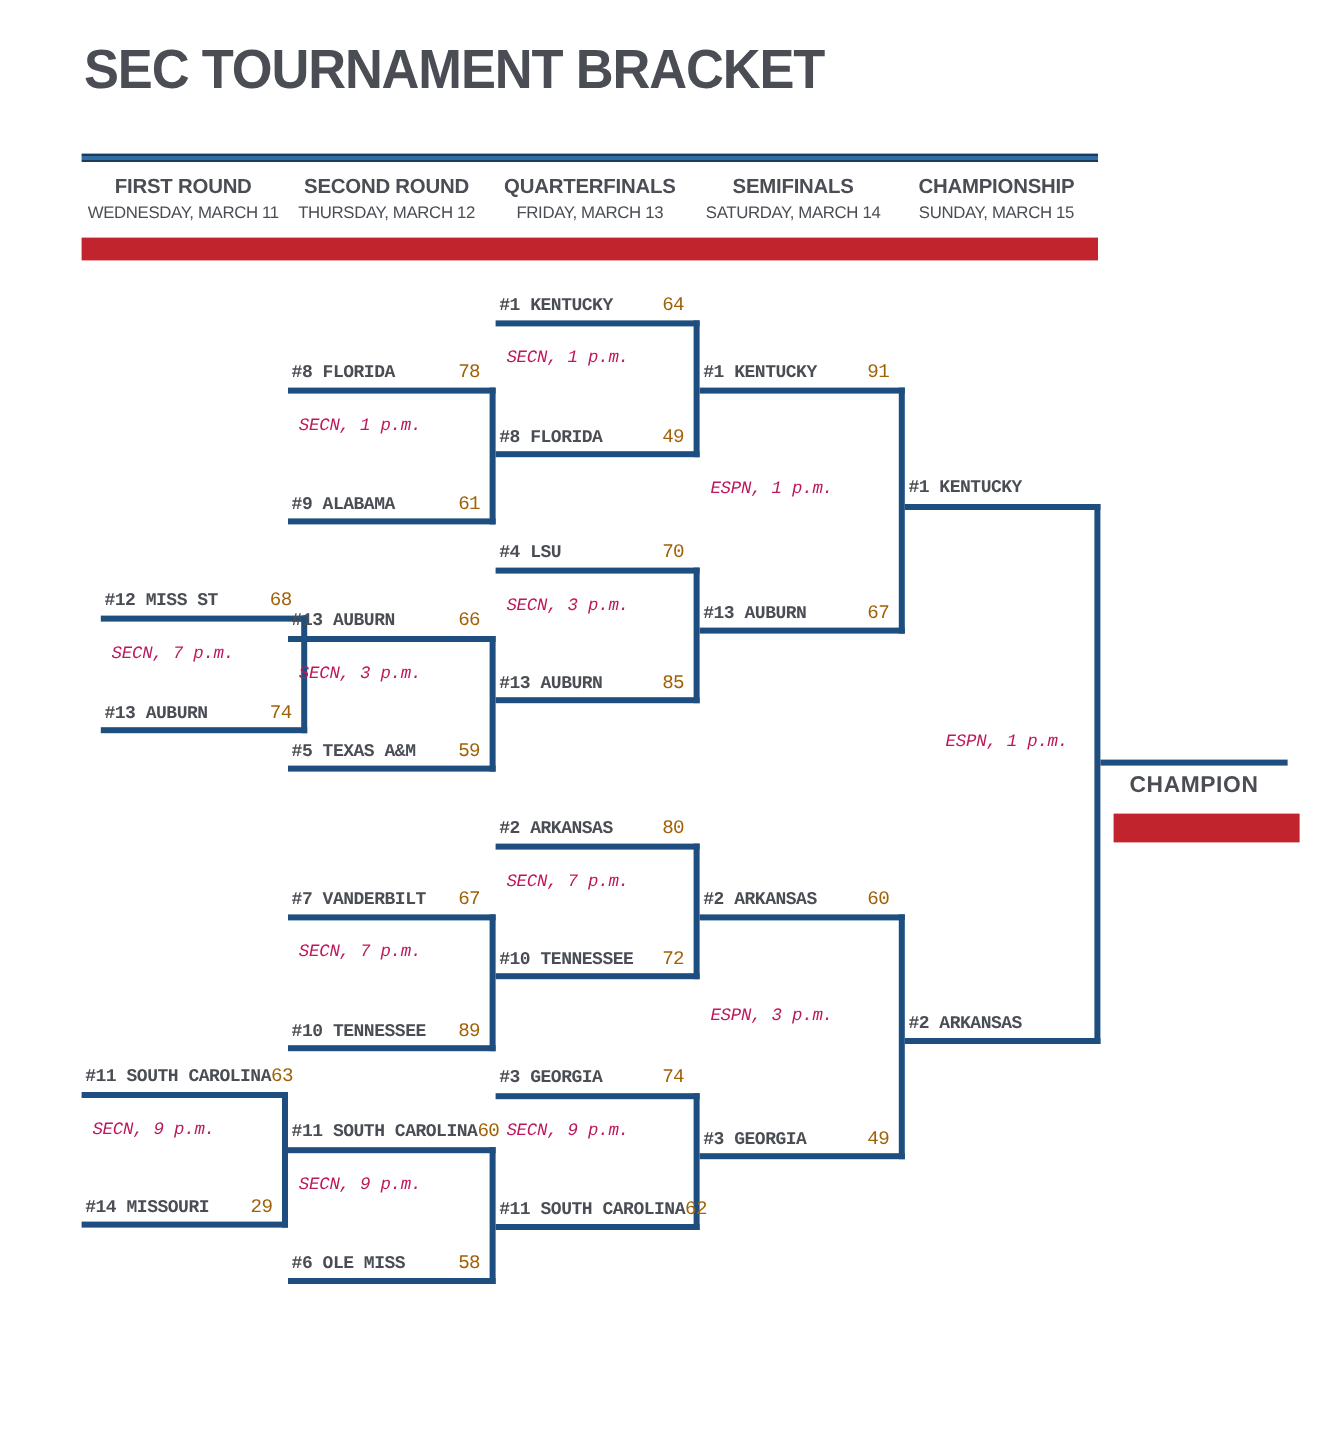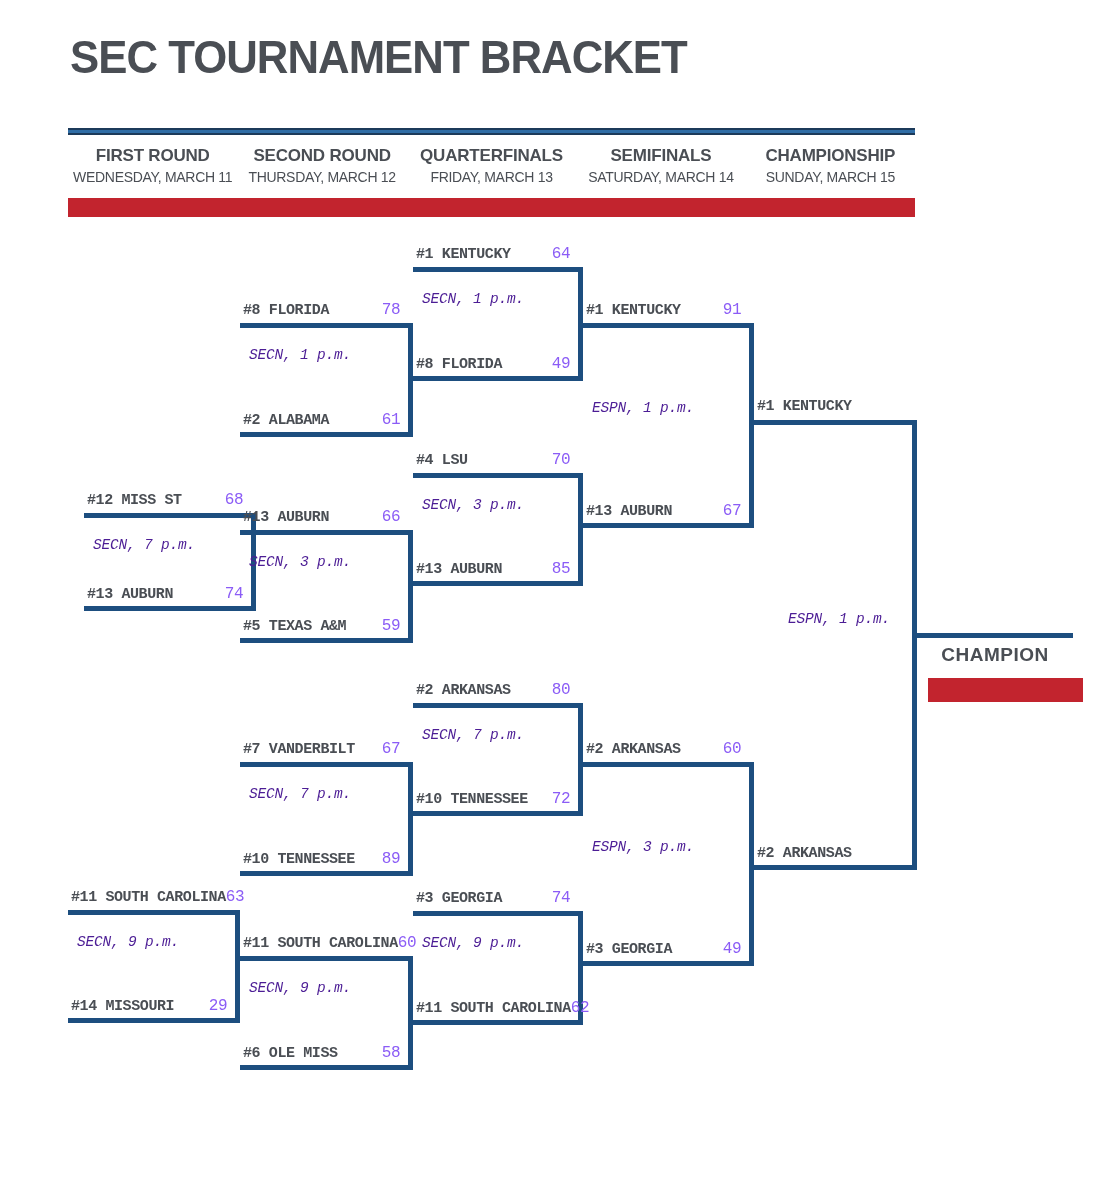--- a/index.html
+++ b/index.html
@@ -38,25 +38,25 @@
     position:absolute; left:3px; right:8px;
     display:flex; justify-content:space-between; align-items:baseline;
     white-space:nowrap;
   }
   .row.top { top:-27px; }
   .row.bottom { bottom:3px; }
   .team {
     font-size:15px; font-weight:bold; color:#4a4e54; letter-spacing:-0.4px;
   }
   .score {
-    font-size:16px; font-weight:normal; color:#8b5cf6; letter-spacing:-0.5px;
+    font-size:16px; font-weight:normal; color:#a16207; letter-spacing:-0.5px;
   }
   .tv {
     position:absolute; left:9px; top:19px;
-    font-size:14.5px; font-style:italic; color:#4c1d95; letter-spacing:-0.2px;
+    font-size:14.5px; font-style:italic; color:#be185d; letter-spacing:-0.2px;
     white-space:nowrap;
   }
   .game.tall .tv { top:72px; }
   .game.final .tv { top:186px; left:34px; }
 
   .champion-line {
     position:absolute; left:917px; top:633px; width:156px; height:5px;
     background:#1d4e7f;
   }
   .champion-label {
@@ -127,21 +127,21 @@
     </div>
   </div>
 
   <div class="game" style="left:240px;top:323px;width:173px;height:114px;">
     <div class="row top">
       <span class="team">#8 FLORIDA</span>
       <span class="score">78</span>
     </div>
     <div class="tv">SECN, 1 p.m.</div>
     <div class="row bottom">
-      <span class="team">#2 ALABAMA</span>
+      <span class="team">#9 ALABAMA</span>
       <span class="score">61</span>
     </div>
   </div>
 
   <div class="game" style="left:240px;top:530px;width:173px;height:113px;">
     <div class="row top">
       <span class="team">#13 AUBURN</span>
       <span class="score">66</span>
     </div>
     <div class="tv">SECN, 3 p.m.</div>

